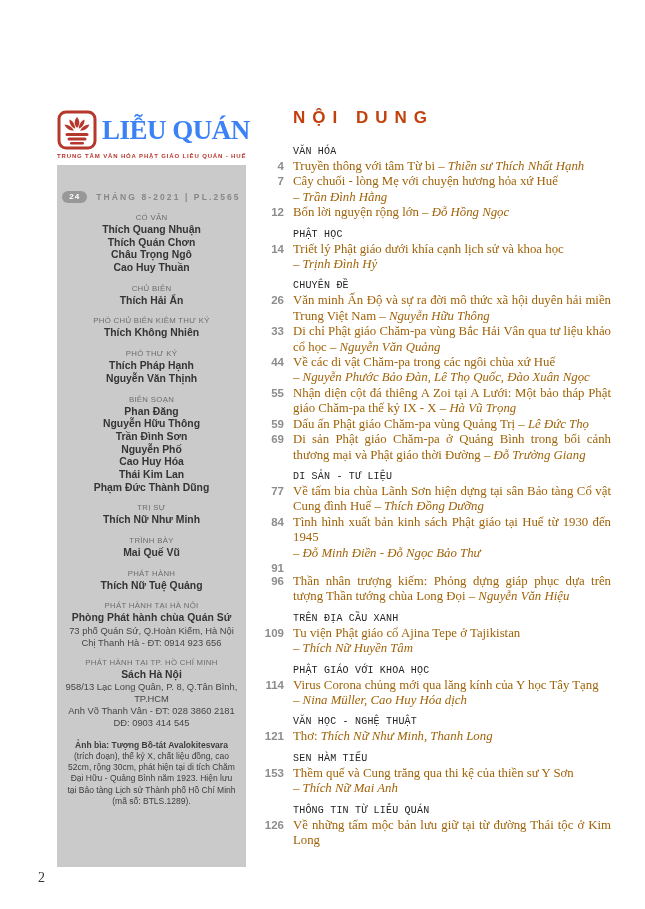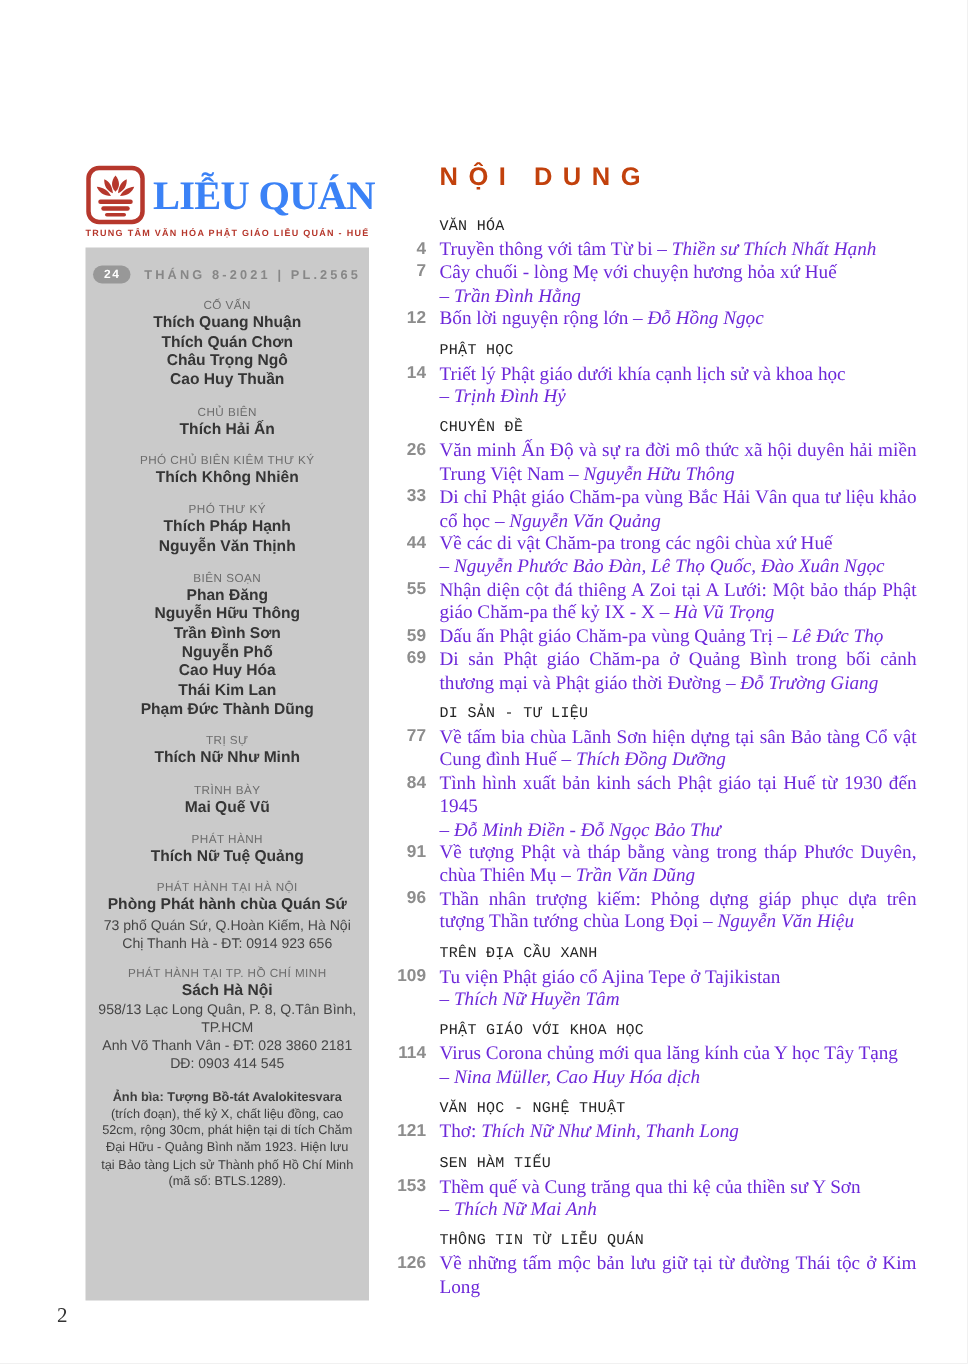--- a/index.html
+++ b/index.html
@@ -16,21 +16,21 @@
   .logo-title {
     font-family:"Liberation Serif", serif; font-weight:bold;
     font-size:27px; color:#3b82f6; letter-spacing:-0.5px; white-space:nowrap;
   }
   .logo-tagline {
     margin-top:3px; color:#b6372c; font-size:6px; font-weight:bold;
     letter-spacing:0.85px; white-space:nowrap; text-align:center;
   }
   .panel {
     margin-top:6px; background:#cacaca; height:702px; box-sizing:border-box;
-    padding:9px 8px 10px; overflow:hidden;
+    padding:23px 8px 10px; overflow:hidden;
   }
   .issue-row { display:flex; align-items:center; justify-content:center; gap:9px; padding:3px 0 1px; }
   .issue-badge {
     background:#989898; color:#ffffff; border-radius:8px;
     font-size:8px; font-weight:bold; padding:1px 7px 2px; letter-spacing:1px;
   }
   .issue-date { color:#878787; font-weight:bold; font-size:8.5px; letter-spacing:2.1px; white-space:nowrap; }
   .staff-sec { margin-top:9px; text-align:center; }
   .staff-label { font-size:7.8px; color:#6c6c6c; margin-bottom:2px; letter-spacing:0.3px; }
   .staff-name { font-size:10.4px; font-weight:bold; color:#353535; line-height:1.22; }
@@ -53,21 +53,21 @@
   }
   .toc-section:first-child .toc-heading { margin-top:0; }
   .toc-row { display:flex; }
   .toc-num {
     width:26px; flex-shrink:0; text-align:right; padding-top:1px;
     font-weight:bold; font-size:11.5px; color:#8d8d8d;
     font-family:"Liberation Sans", sans-serif;
   }
   .toc-text {
     margin-left:9px; width:318px; text-align:justify;
-    font-family:"Liberation Serif", serif; font-size:12.8px; color:#6d28d9;
+    font-family:"Liberation Serif", serif; font-size:12.8px; color:#a16207;
     line-height:15.4px;
   }
   .toc-author { font-style:italic; }
 
   .folio {
     position:absolute; left:38px; top:870px;
     font-family:"Liberation Serif", serif; font-size:14px; color:#333333;
   }
 </style>
 </head>
@@ -221,21 +221,20 @@
           <div class="toc-row">
             <div class="toc-num">77</div>
             <div class="toc-text"><span class="toc-entry-title">Về tấm bia chùa Lãnh Sơn hiện dựng tại sân Bảo tàng Cổ vật Cung đình Huế</span><span> – </span><span class="toc-author">Thích Đồng Dưỡng</span></div>
           </div>
           <div class="toc-row">
             <div class="toc-num">84</div>
             <div class="toc-text"><span class="toc-entry-title">Tình hình xuất bản kinh sách Phật giáo tại Huế từ 1930 đến 1945</span><br><span class="toc-author">– Đỗ Minh Điền - Đỗ Ngọc Bảo Thư</span></div>
           </div>
           <div class="toc-row">
             <div class="toc-num">91</div>
-            <div class="toc-text"><span class="toc-entry-title">Về tượng Phật và tháp bằng vàng trong tháp Phước Duyên, chùa Thiên Mụ</span><span> – </span><span class="toc-author">Trần Văn Dũng</span></div>
           </div>
           <div class="toc-row">
             <div class="toc-num">96</div>
             <div class="toc-text"><span class="toc-entry-title">Thần nhân trượng kiếm: Phỏng dựng giáp phục dựa trên tượng Thần tướng chùa Long Đọi</span><span> – </span><span class="toc-author">Nguyễn Văn Hiệu</span></div>
           </div>
         </div>
         <div class="toc-section">
           <div class="toc-heading">TRÊN ĐỊA CẦU XANH</div>
           <div class="toc-row">
             <div class="toc-num">109</div>

